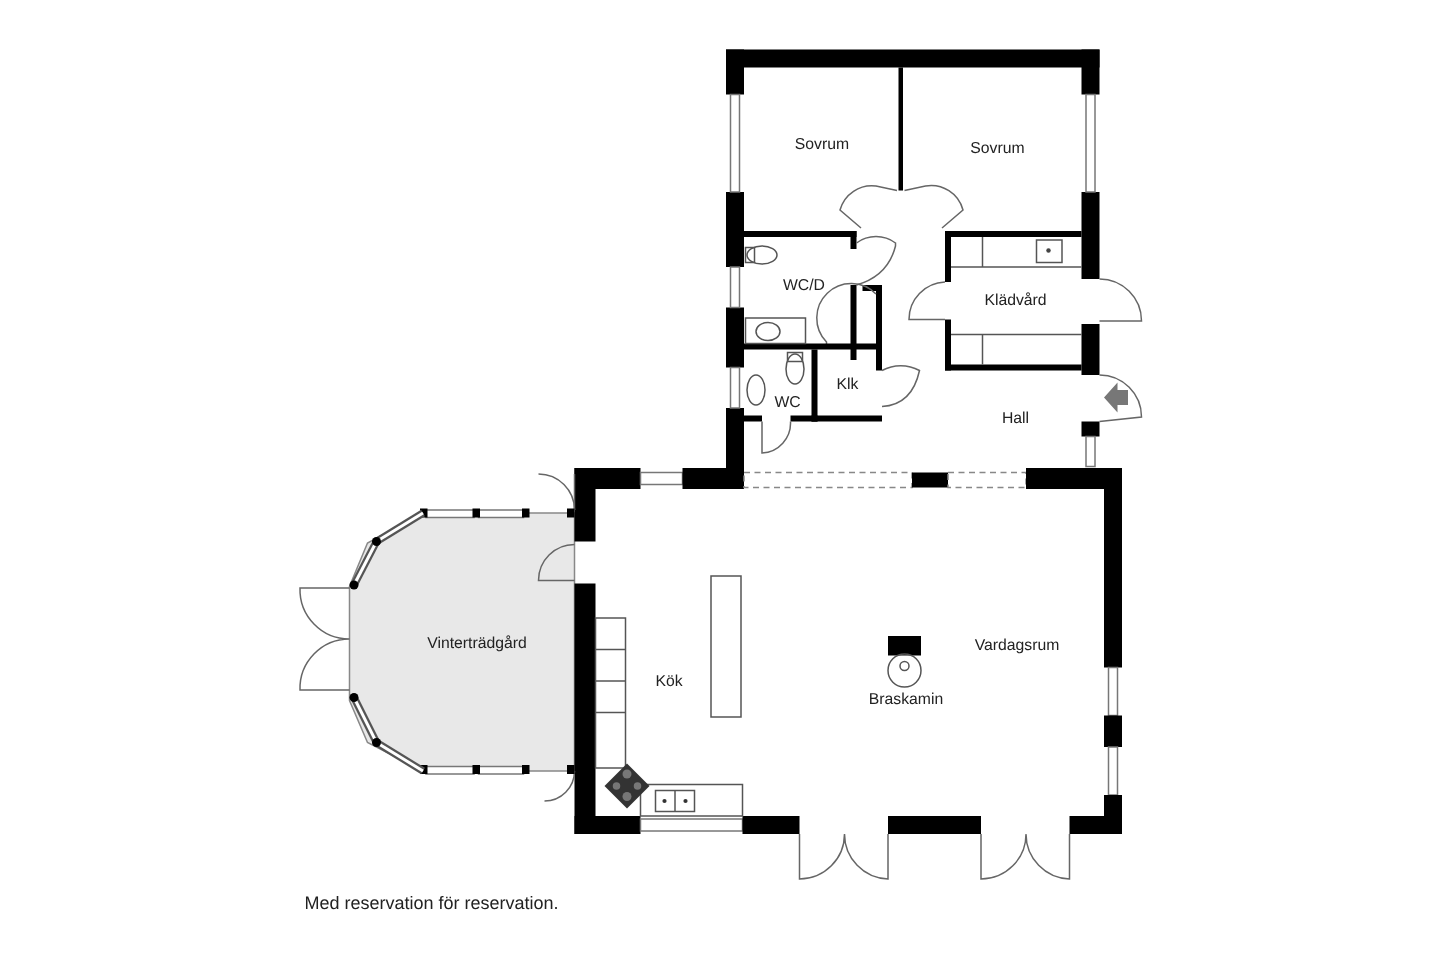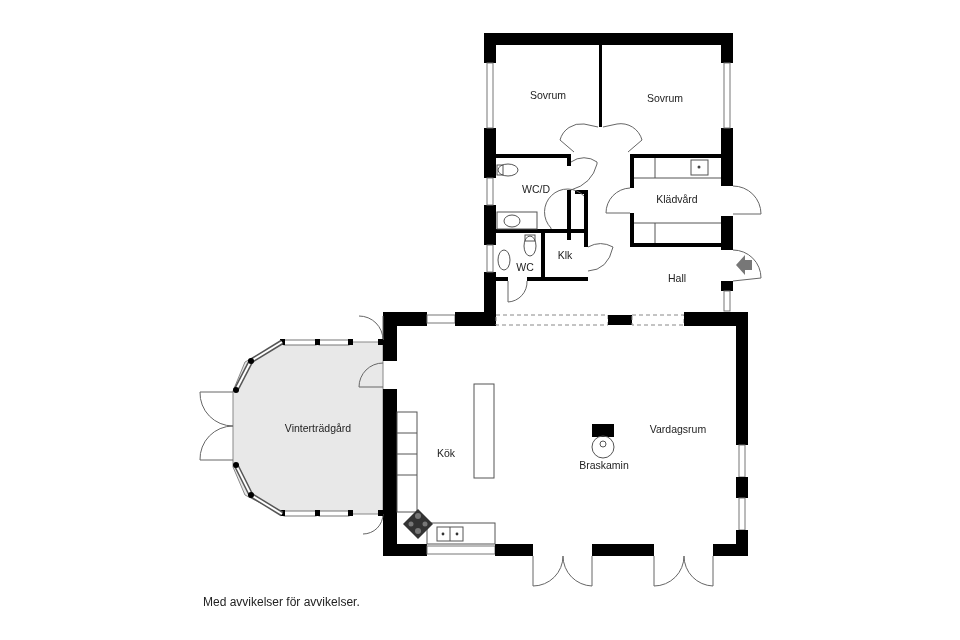--- a/index.html
+++ b/index.html
@@ -179,13 +179,13 @@
   <text class="label" x="677" y="203" text-anchor="middle">Klädvård</text>
   <text class="label" x="525" y="271" text-anchor="middle">WC</text>
   <text class="label" x="565" y="259" text-anchor="middle">Klk</text>
   <text class="label" x="677" y="282" text-anchor="middle">Hall</text>
   <text class="label" x="318" y="432" text-anchor="middle">Vinterträdgård</text>
   <text class="label" x="446" y="457" text-anchor="middle">Kök</text>
   <text class="label" x="604" y="469" text-anchor="middle">Braskamin</text>
   <text class="label" x="678" y="433" text-anchor="middle">Vardagsrum</text>
 </svg>
 
-<div class="disclaimer">Med avvikelser för avvikelser.</div>
+<div class="disclaimer">Med reservation för reservation.</div>
 
 </body></html>

